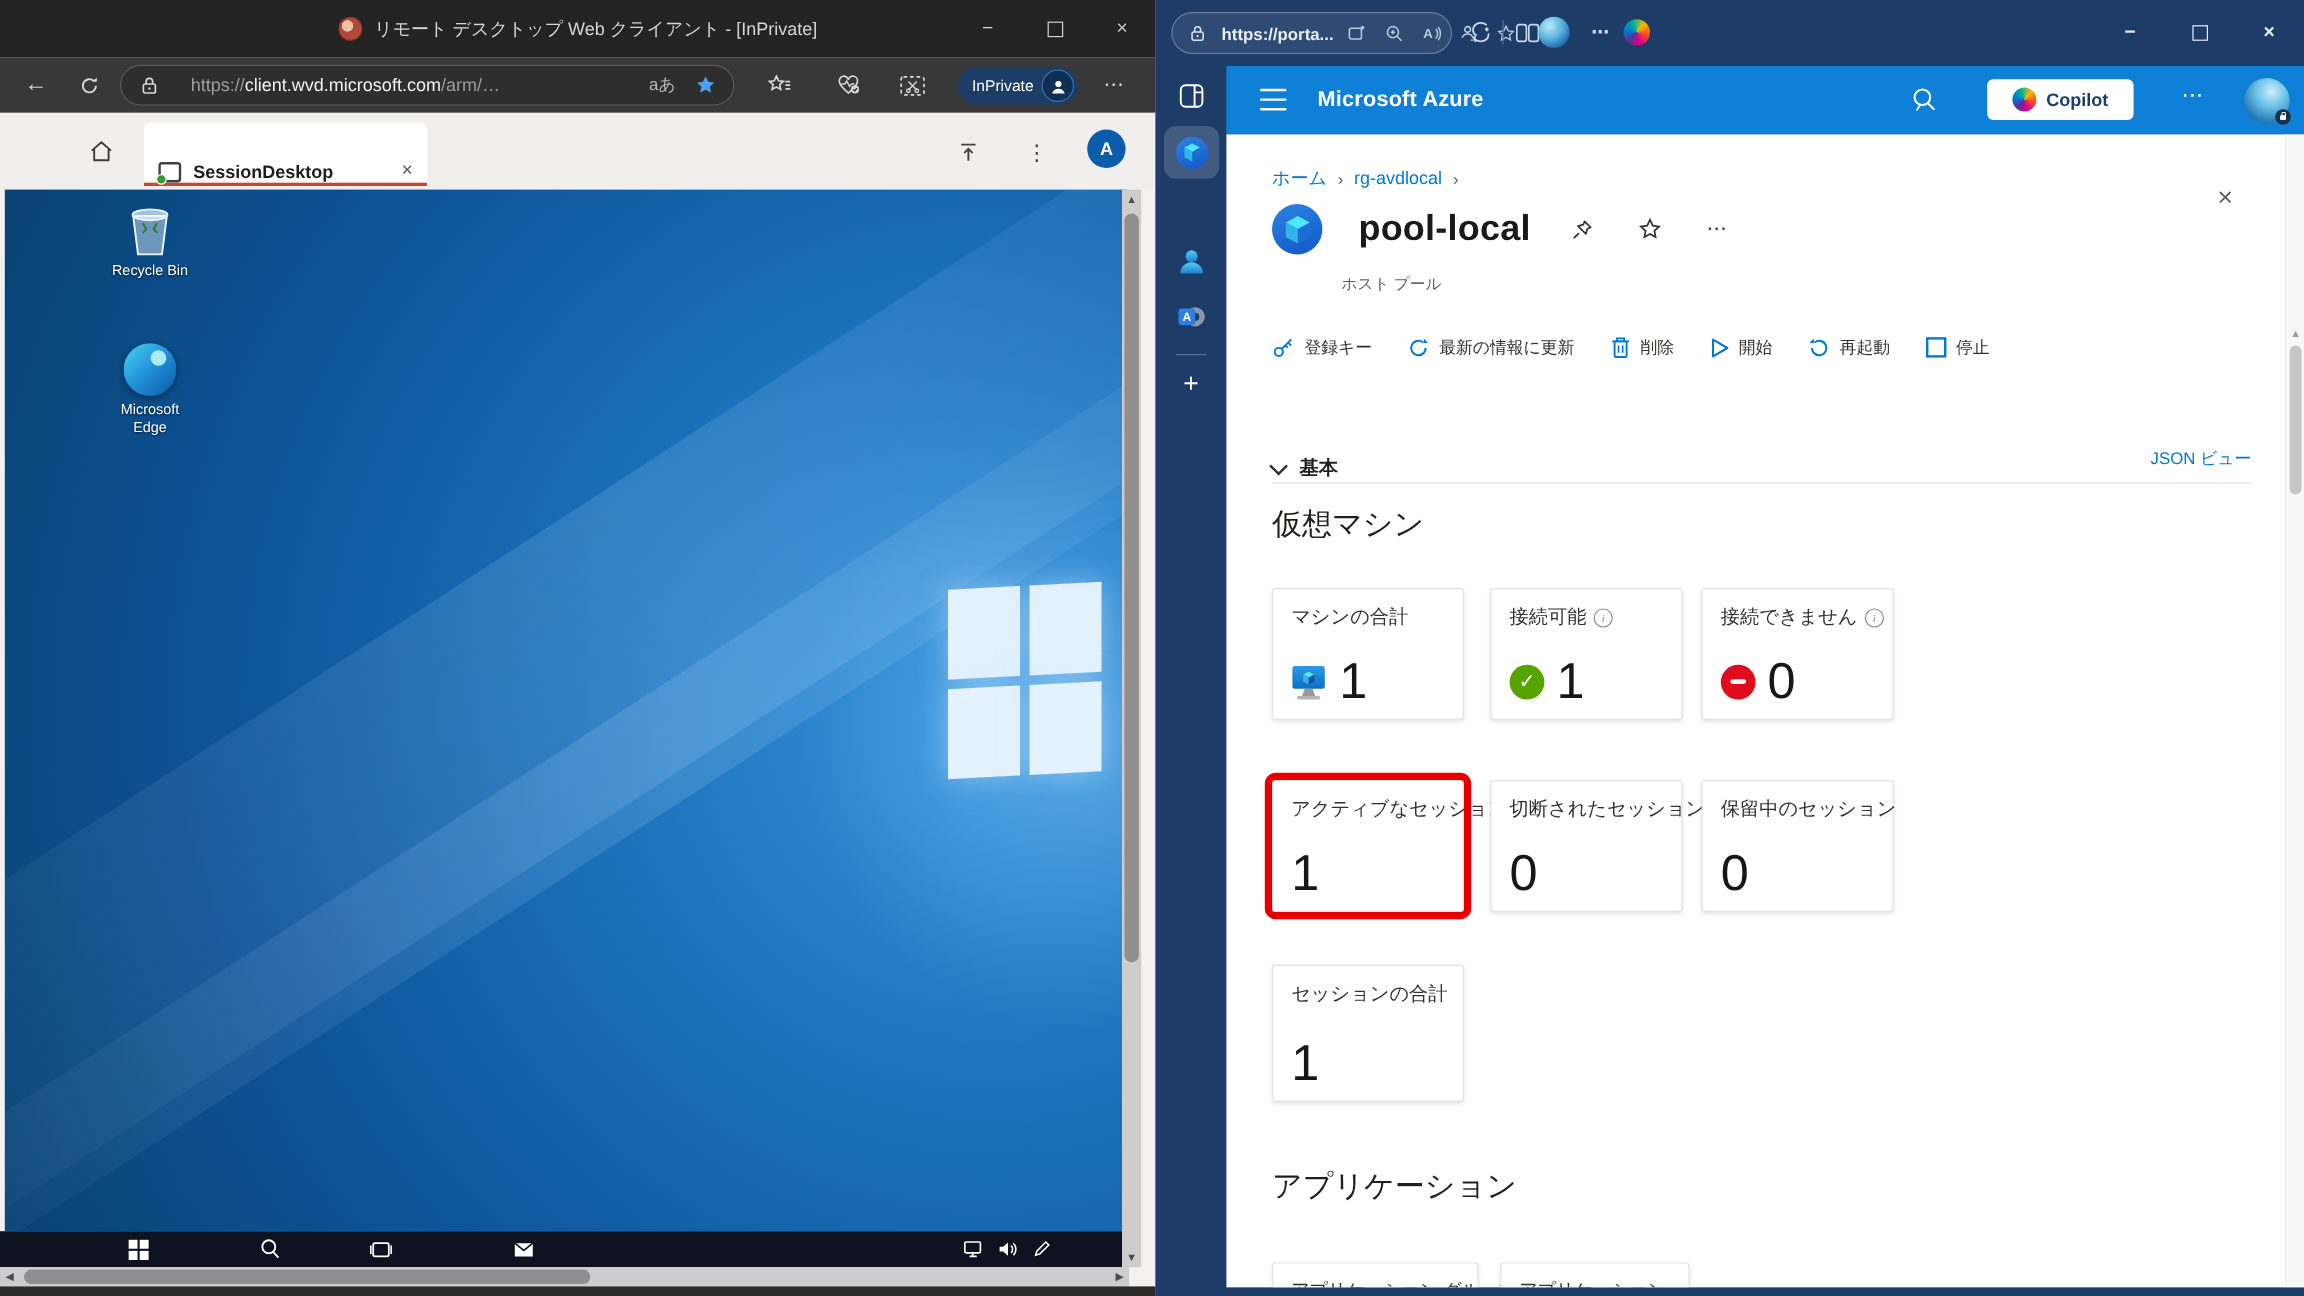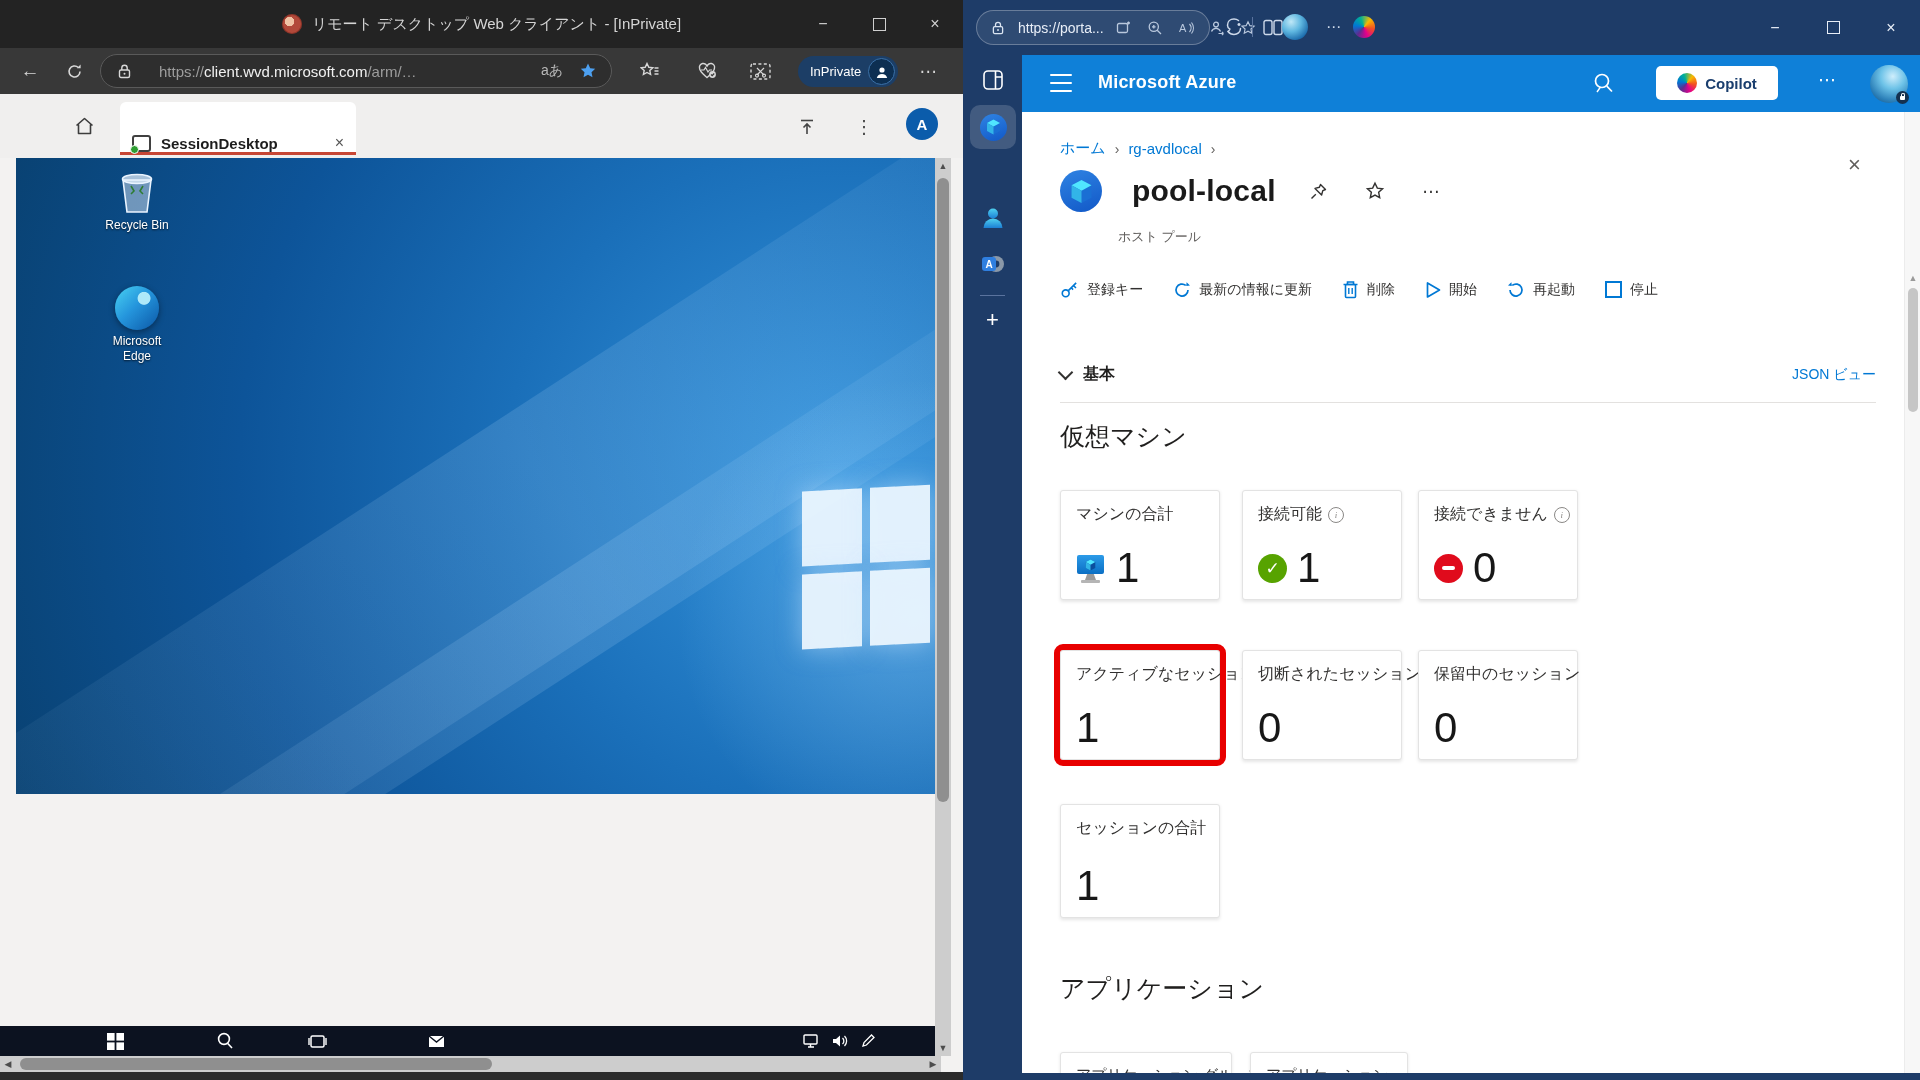--- a/index.html
+++ b/index.html
@@ -41,21 +41,21 @@
   .tab-favicon{width:15px;height:13px;border:2px solid #404040;border-radius:3px;position:relative;}
   .tab-favicon::after{content:"";position:absolute;left:-4px;bottom:-4px;width:7px;height:7px;border-radius:50%;
     background:#2e9e32;border:1.5px solid #fff;}
   .rd-tab-label{font-size:15px;font-weight:bold;color:#1d1d1d;flex:1;}
   .rd-tab-close{color:#555;font-size:16px;}
   .rd-right-ic{position:absolute;top:18px;width:30px;height:30px;display:flex;align-items:center;justify-content:center;color:#444;}
   .rd-avatar{position:absolute;left:906px;top:14px;width:32px;height:32px;border-radius:50%;background:#0b5cab;
     color:#fff;font-size:15px;font-weight:bold;display:flex;align-items:center;justify-content:center;}
 
   
-  .rd-desktop{position:absolute;left:16px;top:158px;width:935px;height:636px;overflow:hidden;
+  .rd-desktop{position:absolute;left:4px;top:158px;width:935px;height:868px;overflow:hidden;
     background:radial-gradient(circle at 88% 50%,#3494dd 0%,#1a6fb9 38%,#0d5499 68%,#094273 100%);}
   .beam{position:absolute;background:linear-gradient(90deg,rgba(255,255,255,0) 0%,rgba(190,225,255,.16) 50%,rgba(255,255,255,0) 100%);}
   .beam1{width:1700px;height:230px;left:-300px;top:240px;transform:rotate(-33deg);}
   .beam2{width:1700px;height:90px;left:-300px;top:420px;transform:rotate(-33deg);}
   .logo-glow{position:absolute;left:640px;top:200px;width:520px;height:520px;border-radius:50%;
     background:radial-gradient(circle,rgba(160,215,255,.35) 0%,rgba(160,215,255,0) 65%);}
   .winlogo{position:absolute;left:786px;top:330px;width:130px;height:160px;display:grid;
     grid-template-columns:60px 60px;grid-template-rows:75px 75px;gap:8px;transform:skewY(-3deg);}
   .winlogo span{background:rgba(240,248,255,.92);box-shadow:0 0 24px rgba(200,230,255,.5);}
   .desk-icon{position:absolute;width:86px;display:flex;flex-direction:column;align-items:center;gap:4px;}
@@ -71,21 +71,21 @@
   .tb-ic{position:absolute;top:4px;width:24px;height:22px;display:flex;align-items:center;justify-content:center;}
   .hscroll{position:absolute;left:0;top:1056px;width:941px;height:16px;background:#cdcdcd;}
   .hthumb{position:absolute;left:20px;top:2px;width:472px;height:12px;border-radius:7px;background:#8f8f8f;}
   .scroll-arrow{position:absolute;color:#4d4d4d;font-size:9px;line-height:16px;width:16px;text-align:center;}
   .vscroll-l{position:absolute;left:935px;top:158px;width:16px;height:898px;background:#cdcdcd;}
   .vthumb-l{position:absolute;left:2px;top:20px;width:12px;height:624px;border-radius:7px;background:#8f8f8f;}
   .lw-bottom{position:absolute;left:0;top:1072px;width:963px;height:8px;background:#2b2b2b;}
 
   
   .rw{position:absolute;left:963px;top:0;width:957px;height:1080px;background:#1e3c68;}
-  .rw-titlebar{position:absolute;left:0;top:0;width:957px;height:55px;background:#1e3c68;}
+  .rw-titlebar{position:absolute;left:0;top:0;width:957px;height:55px;background:#1e3c68;font-weight:bold;}
   .url-capsule-r{position:absolute;left:13px;top:10px;width:234px;height:35px;border-radius:18px;
     background:rgba(255,255,255,.08);border:1px solid rgba(255,255,255,.28);
     display:flex;align-items:center;padding:0 10px;box-sizing:border-box;gap:9px;}
   .url-text-r{font-size:14px;color:#e8eef7;white-space:nowrap;}
   .rw-ic{position:absolute;top:14px;width:26px;height:26px;display:flex;align-items:center;justify-content:center;
     color:#cdd9ea;font-size:15px;}
   .cap-ic{width:22px;height:22px;display:flex;align-items:center;justify-content:center;color:#b9c8dd;flex:0 0 auto;}
   .tb-divider-r{position:absolute;left:289px;top:17px;width:1px;height:20px;background:#5a739e;}
   .tb-avatar{position:absolute;left:319px;top:14px;width:26px;height:26px;border-radius:50%;
     background:radial-gradient(circle at 35% 30%,#bfe8f7 0%,#5fb7e0 40%,#1f6fae 75%,#123f6b 100%);}
@@ -132,21 +132,21 @@
   .title-row{position:absolute;left:38px;top:58px;display:flex;align-items:center;gap:30px;}
   .page-title{font-size:30px;font-weight:bold;color:#1a1a1a;letter-spacing:.2px;}
   .title-action{width:26px;height:26px;display:flex;align-items:center;justify-content:center;color:#323130;font-size:17px;}
   .page-subtitle{position:absolute;left:96px;top:116px;font-size:13px;color:#605e5c;}
 
   .cmdbar{position:absolute;left:38px;top:168px;display:flex;gap:30px;align-items:center;}
   .cmd{display:flex;gap:8px;align-items:center;font-size:14px;color:#323130;}
   .stop-sq{width:13px;height:13px;border:2px solid #0078d4;}
 
   .basics-row{position:absolute;left:38px;top:252px;width:816px;display:flex;justify-content:space-between;align-items:center;}
-  .basics-left{display:flex;align-items:center;gap:12px;font-size:16px;font-weight:bold;color:#201f1e;}
+  .basics-left{display:flex;align-items:center;gap:12px;font-size:16px;font-weight:bold;color:#201f1e;margin-top:16px;}
   .chev-down{width:9px;height:9px;border-left:2px solid #323130;border-bottom:2px solid #323130;
     transform:rotate(-45deg);margin-top:-4px;}
   .json-link{color:#0078d4;font-size:14px;}
   .basics-divider{position:absolute;left:38px;top:290px;width:816px;height:1px;background:#e3e1df;}
 
   .sec-heading{position:absolute;left:38px;font-size:25px;color:#201f1e;}
   .tile{position:absolute;width:160px;height:110px;background:#fff;border:1px solid #e3e3e3;border-radius:3px;
     box-shadow:0 1.6px 3.6px rgba(0,0,0,.1);box-sizing:border-box;padding:13px 15px;}
   .tile.hl{outline:6px solid #e80000;}
   .tile-label{font-size:16px;color:#323130;display:flex;align-items:center;gap:6px;white-space:nowrap;}

